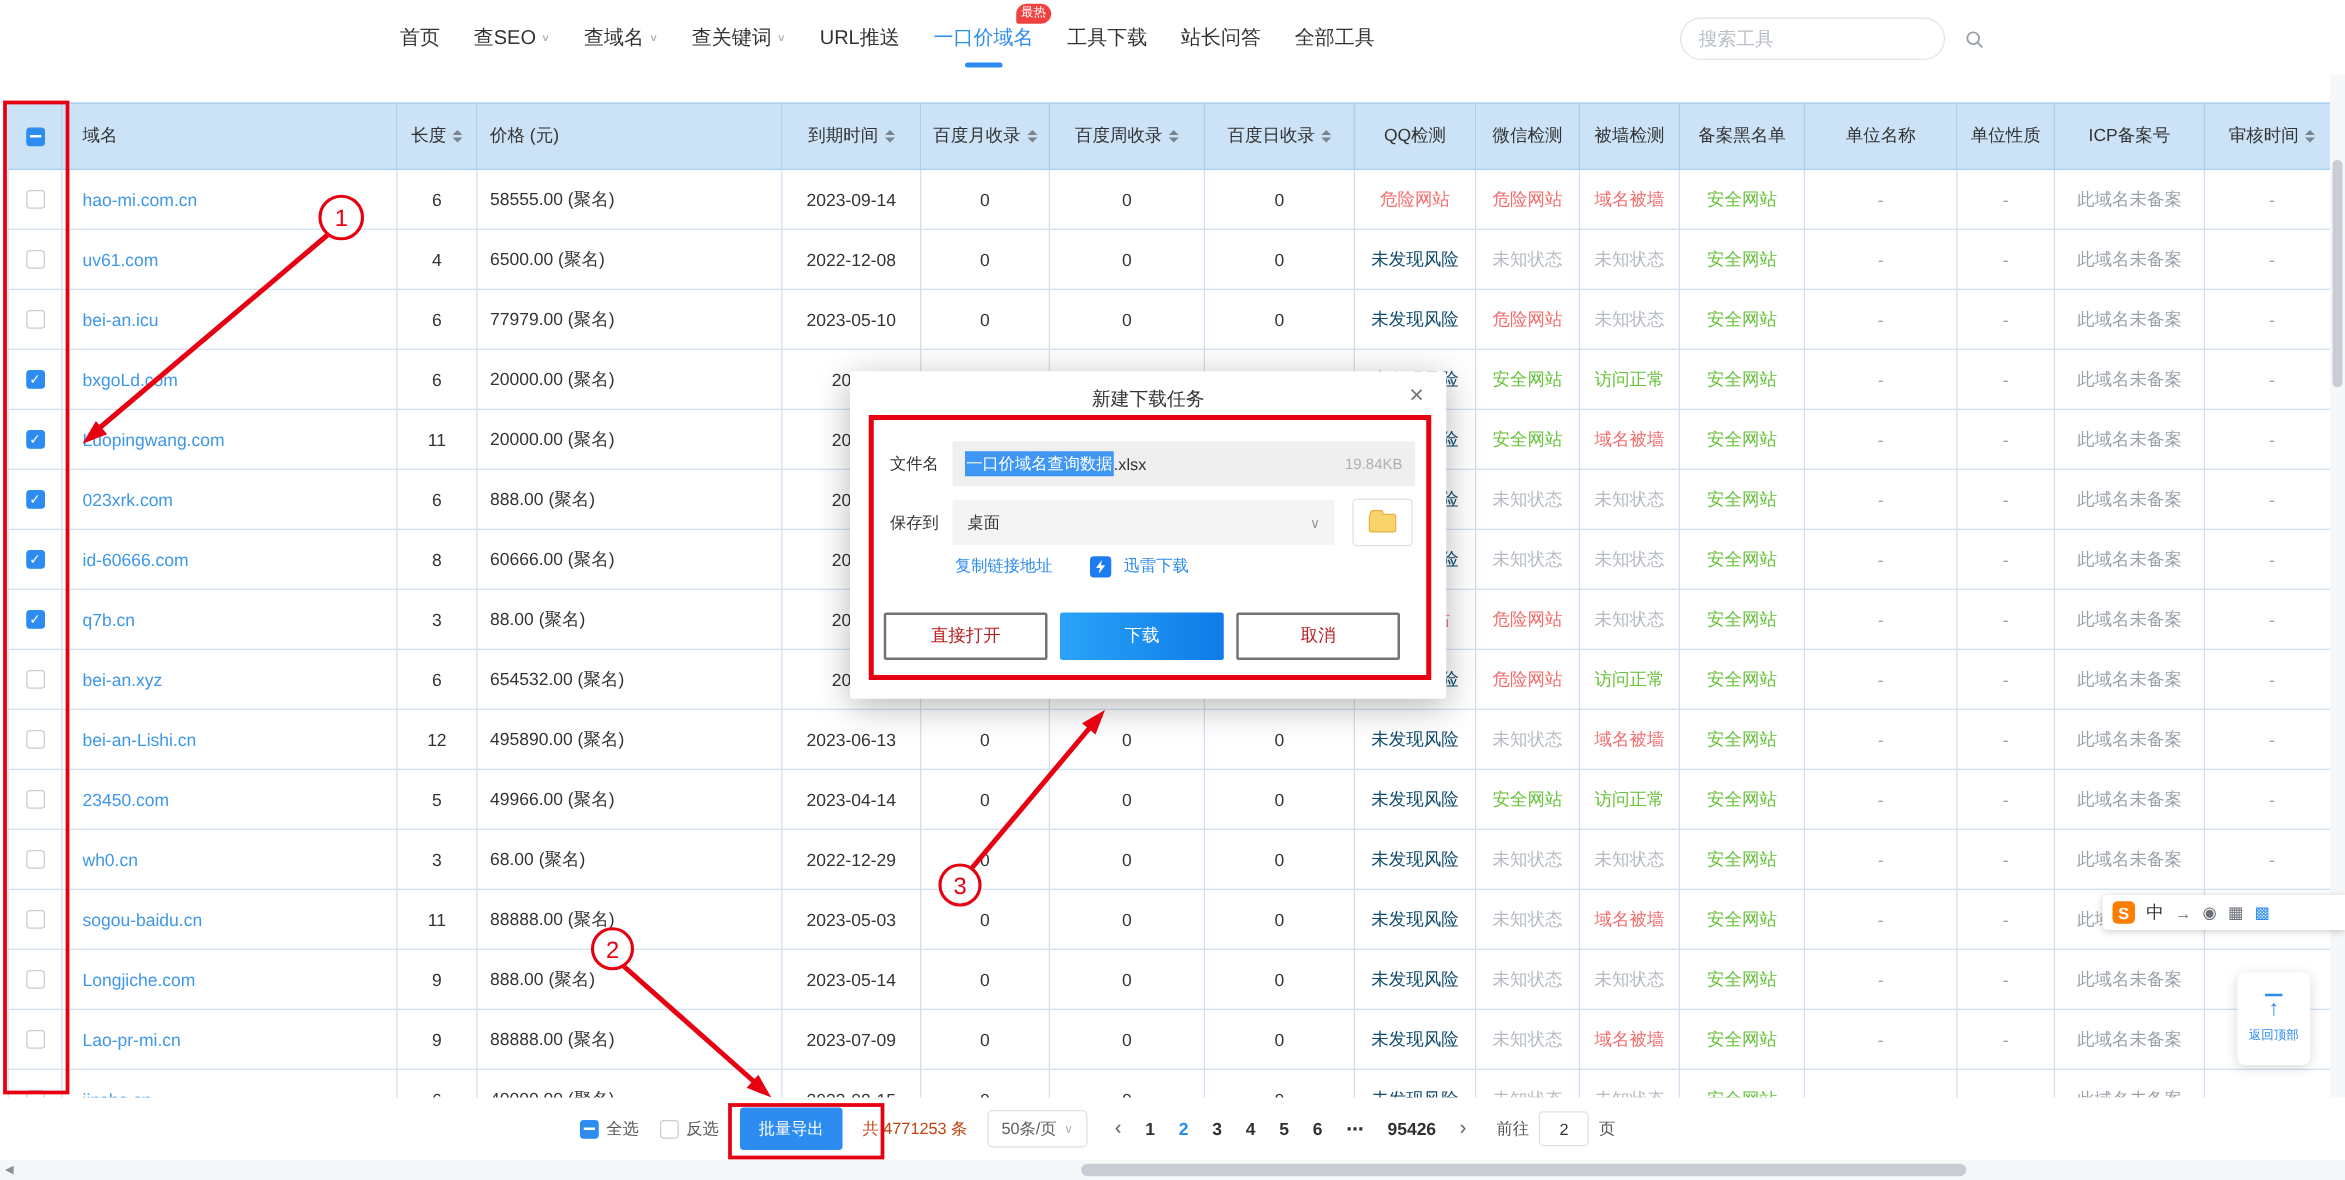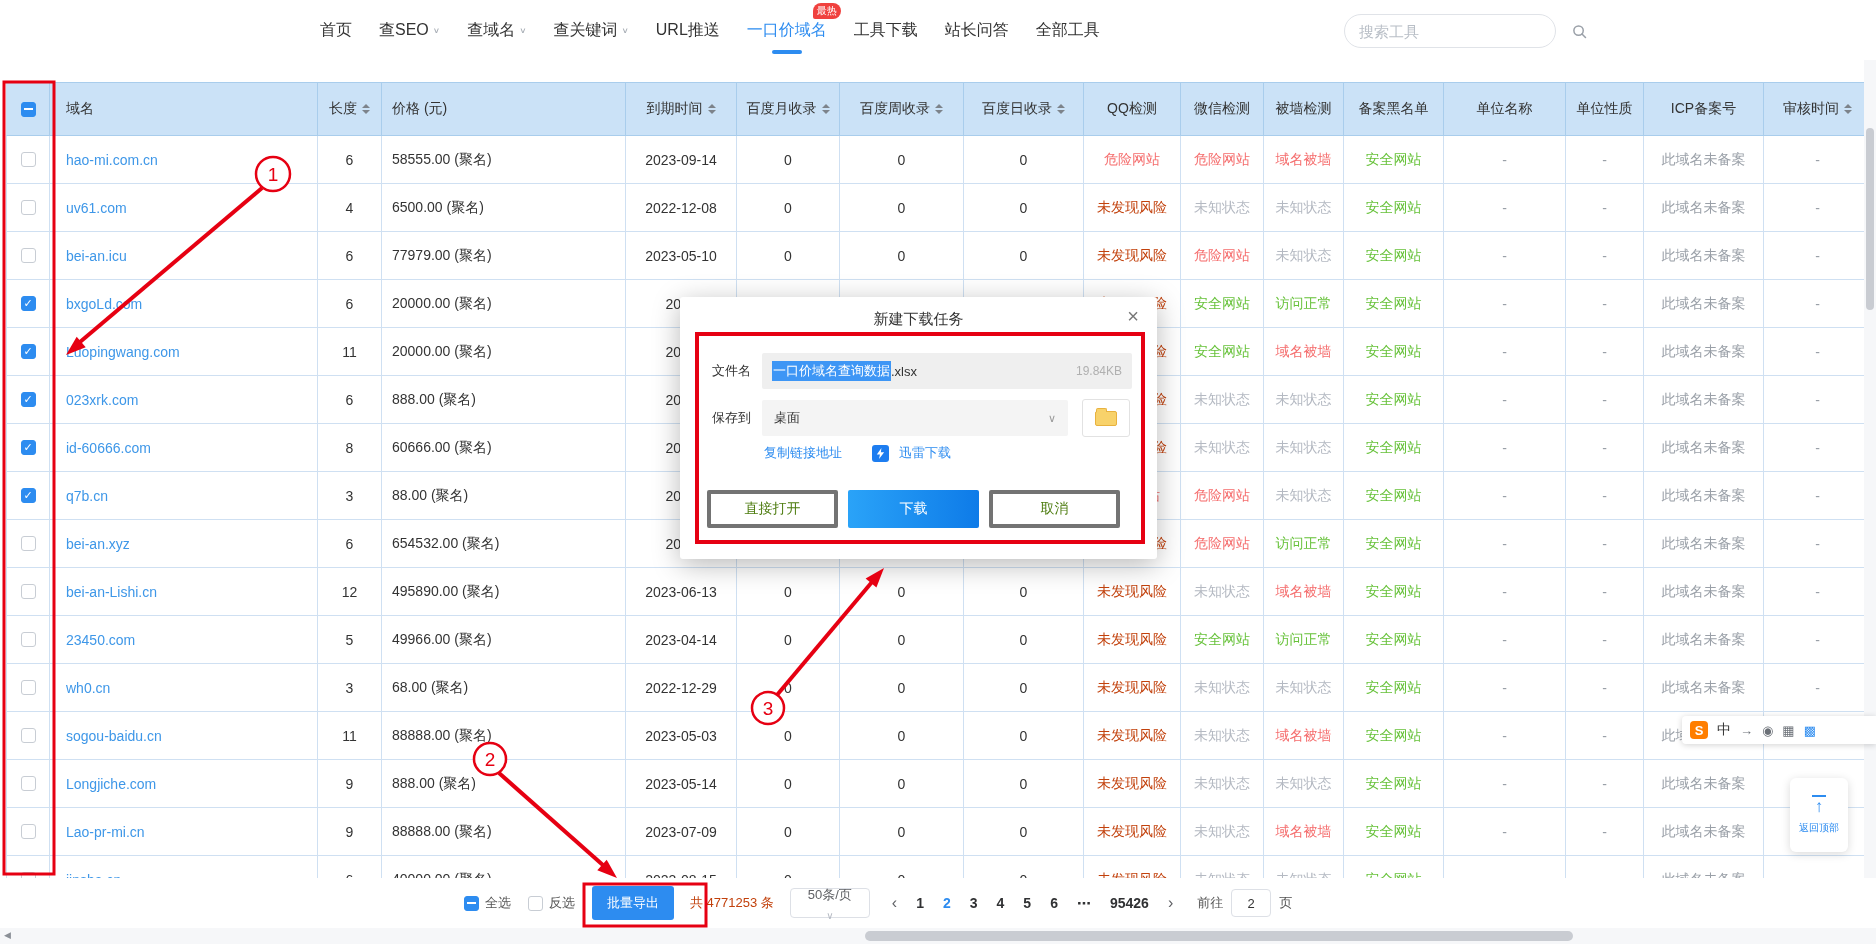--- a/index.html
+++ b/index.html
@@ -23,38 +23,38 @@
 
   
   .table { position:absolute; left:6px; top:82px; z-index:1; }
   .trow { display:flex; }
   .cell { border-right:1px solid #cfe0f2; border-bottom:1px solid #cfe0f2; display:flex; align-items:center; justify-content:center; font-size:14px; height:48px; overflow:hidden; white-space:nowrap; }
   .trow .cell:first-child { border-left:1px solid #cfe0f2; }
   .thead .cell { background:#cbe2f7; border-color:#a9cdec; border-top:1px solid #a9cdec; height:54px; color:#333; }
   .cell.al { justify-content:flex-start; padding-left:16px; }
   .cell.ap { justify-content:flex-start; padding-left:10px; }
   .domain { color:#3e97e8; cursor:pointer; }
-  .lv-danger { color:#f56c6c; } .lv-safe { color:#67c23a; } .lv-unknown { color:#b4b9c2; } .lv-plain { color:#c2410c; }
+  .lv-danger { color:#f56c6c; } .lv-safe { color:#67c23a; } .lv-unknown { color:#b4b9c2; } .lv-plain { color:#0c4a6e; }
   .dim { color:#9aa0a8; }
   .sort { display:inline-flex; flex-direction:column; margin-left:5px; }
   .sort s { display:block; width:0; height:0; border:4px solid transparent; }
   .sort .up { border-bottom-color:#7d8term3; border-bottom-color:#7d838b; margin-bottom:2px; }
   .sort .dn { border-top-color:#7d838b; }
   .cb { width:15px; height:15px; border:1px solid #c8cdd4; border-radius:3px; background:#fff; display:inline-flex; align-items:center; justify-content:center; cursor:pointer; flex:none; }
   .cb.on { background:#2d8cf0; border-color:#2d8cf0; }
   .cb.on::after { content:"✓"; color:#fff; font-size:11px; font-weight:bold; }
   .cb.ind { background:#2d8cf0; border-color:#2d8cf0; }
   .cb.ind::after { content:""; width:9px; height:2px; background:#fff; display:block; }
 
   
   .footbar { position:absolute; left:0; top:878px; width:1876px; height:50px; background:#fff; z-index:10; display:flex; align-items:center; padding-left:464px; font-size:13px; color:#555; }
   .footbar .grp { display:flex; align-items:center; gap:6px; margin-right:17px; }
   .btn-export { background:#2d8cf0; color:#fff; font-size:13px; padding:8px 15px; border-radius:3px; border:0; cursor:pointer; margin-right:16px; }
   .total { color:#c2410c; margin-right:16px; }
-  .psize { width:80px; height:30px; border:1px solid #dde0e6; border-radius:4px; display:flex; align-items:center; justify-content:center; gap:6px; color:#606266; cursor:pointer; margin-right:22px;flex-direction:column; }
+  .psize { width:80px; height:30px; border:1px solid #dde0e6; border-radius:4px; display:flex; align-items:center; justify-content:center; gap:6px; color:#606266; cursor:pointer; margin-right:22px; }
   .psize .chev { color:#b4b9c2; font-size:10px; }
   .pager { display:flex; align-items:center; gap:19px; font-size:14px; color:#303133; font-weight:bold; }
   .pager .pg { cursor:pointer; } .pager .pg.active { color:#2d8cf0; }
   .pager .parrow { color:#606266; font-weight:normal; font-size:16px; cursor:pointer; }
   .goto { display:flex; align-items:center; gap:8px; margin-left:24px; font-weight:normal; color:#555; }
   .goto input { width:40px; height:28px; border:1px solid #dde0e6; border-radius:4px; text-align:center; font-size:13px; color:#333; outline:none; }
 
   
   .hscroll { position:absolute; left:0; top:928px; width:1876px; height:16px; background:#f6f7f9; z-index:10; }
   .hscroll .arrow { position:absolute; left:4px; top:2px; font-size:9px; color:#8a8f96; }
@@ -74,21 +74,21 @@
   .fn-size { margin-left:auto; color:#b0b0b0; font-size:12px; }
   .sv-box { width:306px; height:36px; background:#f4f4f4; border-radius:2px; display:flex; align-items:center; padding:0 12px; font-size:13px; color:#333; cursor:pointer; }
   .sv-box .chev { margin-left:auto; color:#999; font-size:11px; }
   .folder-btn { width:48px; height:38px; border:1px solid #e2e2e2; border-radius:3px; background:#fff; margin-left:14px; display:flex; align-items:center; justify-content:center; cursor:pointer; }
   .folder { position:relative; width:22px; height:15px; background:#f8d26a; border:1px solid #e8b23f; border-radius:2px; }
   .folder::before { content:""; position:absolute; top:-4px; left:0; width:9px; height:3px; background:#f8d26a; border:1px solid #e8b23f; border-bottom:0; border-radius:2px 2px 0 0; }
   .dlg-links { position:absolute; left:84px; top:147px; display:flex; align-items:center; gap:10px; font-size:13px; color:#2d8cf0; }
   .dlg-links .lnk { cursor:pointer; }
   .thunder { width:17px; height:17px; border-radius:3px; background:#1d7df0; display:flex; align-items:center; justify-content:center; margin-left:20px; }
   .dlg-btns { position:absolute; left:27px; top:193px; display:flex; gap:10px; }
-  .dlg-btn { width:131px; height:38px; border:4px solid #737373; background:#fff; border-radius:2px; font-size:14px; color:#4d7c0f; cursor:pointer; }
+  .dlg-btn { width:131px; height:38px; border:2px solid #737373; background:#fff; border-radius:2px; font-size:14px; color:#b91c1c; cursor:pointer; }
   .dlg-btn.primary { border:0; color:#fff; background:linear-gradient(90deg,#2aa3f8,#0e7be8); }
 
   
   .backtop { position:absolute; left:1790px; top:778px; width:58px; height:74px; background:#fff; border-radius:6px; box-shadow:0 2px 10px rgba(0,0,0,.15); z-index:14; display:flex; flex-direction:column; align-items:center; justify-content:center; cursor:pointer; }
   .backtop .tbar { width:14px; height:2px; background:#2d8cf0; margin-bottom:1px; }
   .backtop .tarrow { color:#2d8cf0; font-size:17px; font-weight:bold; line-height:1; }
   .backtop .tlabel { color:#2d8cf0; font-size:10px; margin-top:6px; }
   .imebar { position:absolute; left:1682px; top:716px; width:194px; height:28px; background:#fff; border-radius:4px 0 0 4px; box-shadow:0 1px 6px rgba(0,0,0,.18); z-index:14; display:flex; align-items:center; gap:9px; padding:0 8px; }
   .ime-logo { width:18px; height:18px; background:#ff7e00; color:#fff; border-radius:4px; font-size:13px; font-weight:bold; display:flex; align-items:center; justify-content:center; }
   .ime-ic { font-size:13px; color:#6b7077; }

